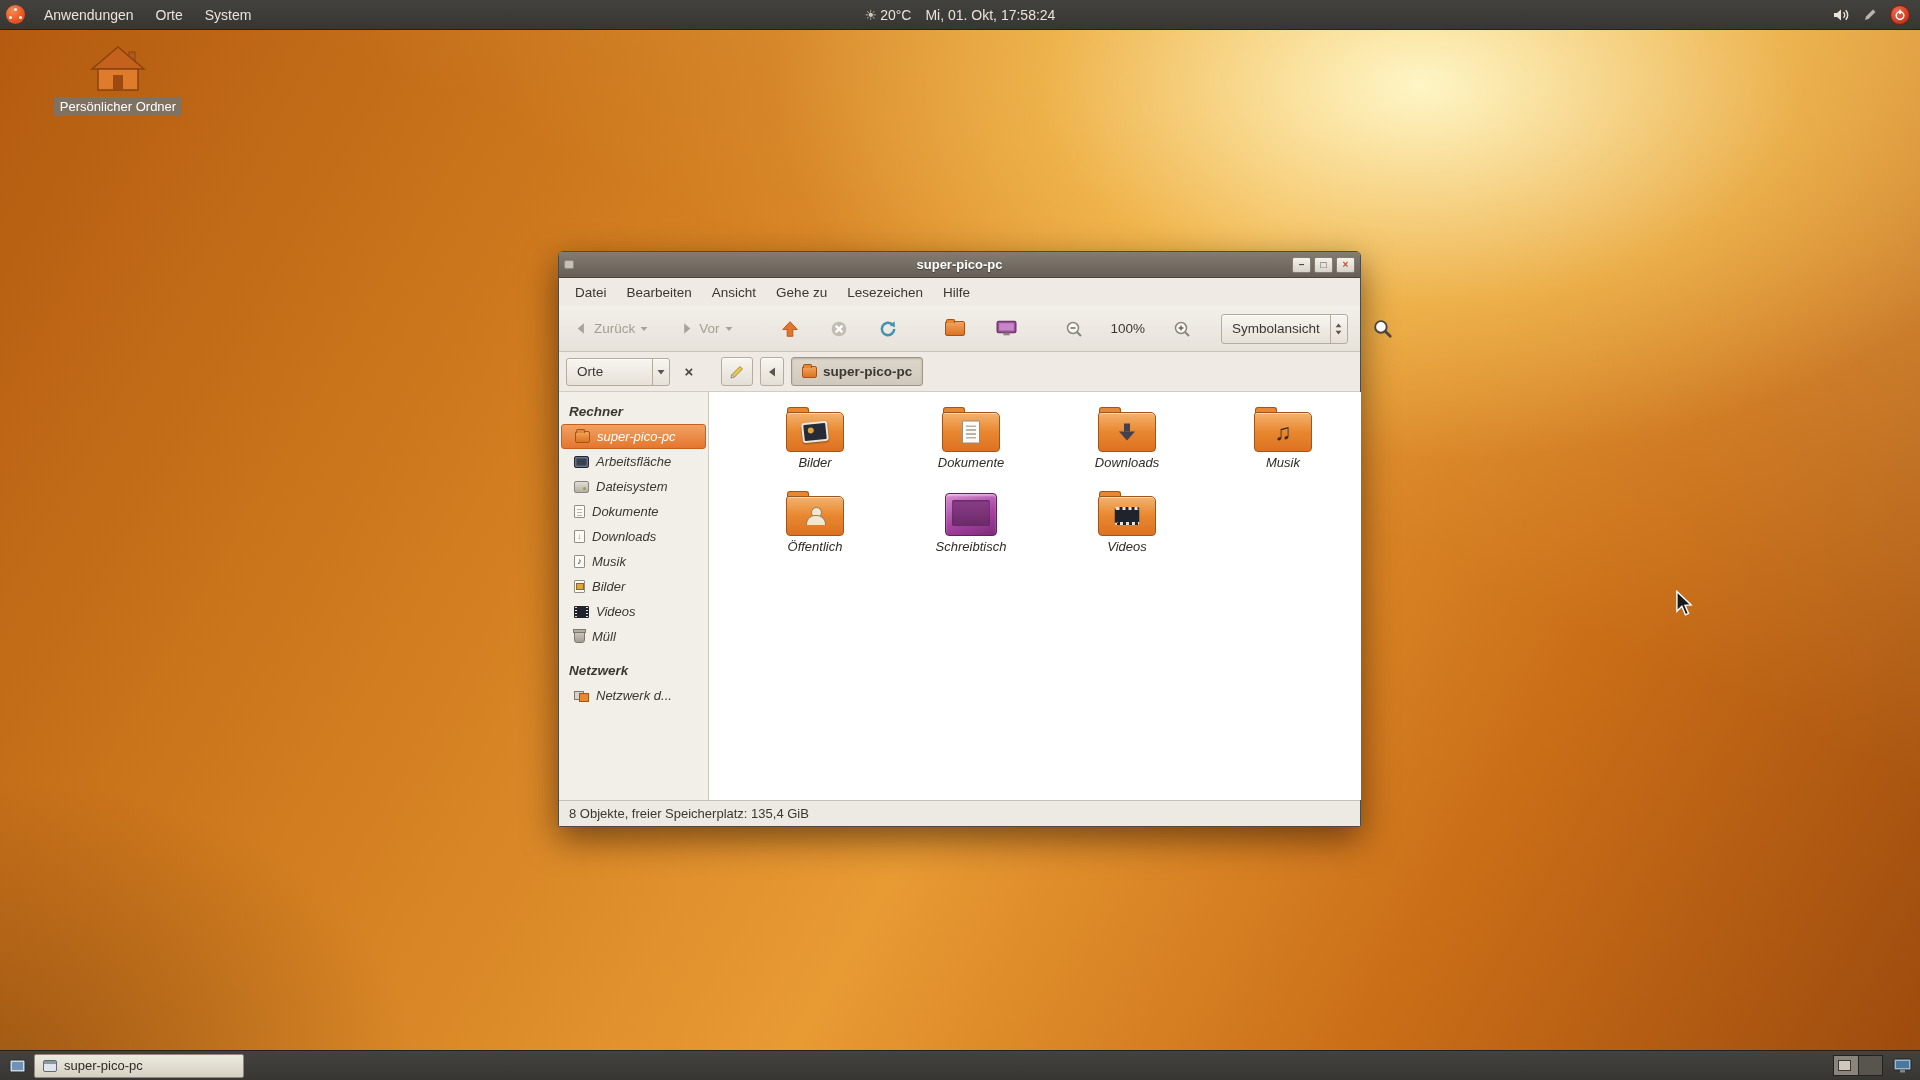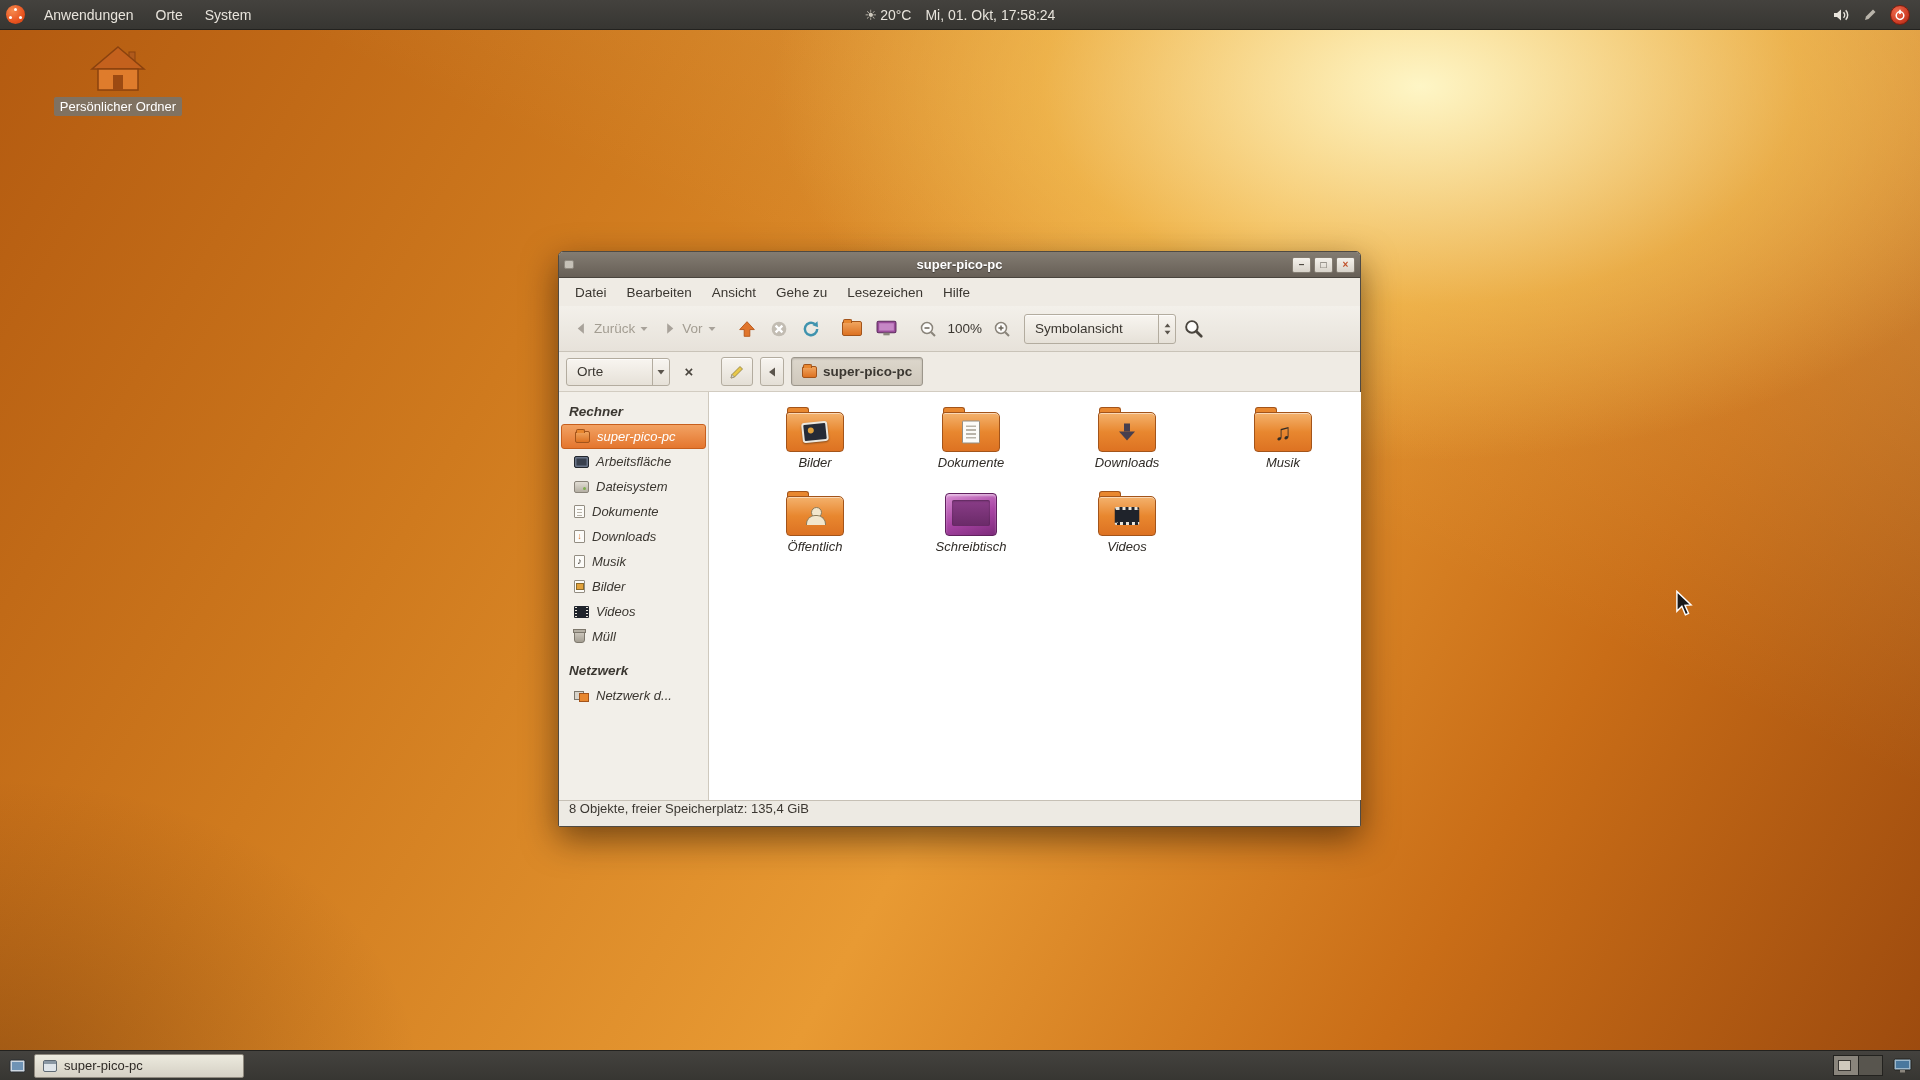--- a/index.html
+++ b/index.html
@@ -58,21 +58,21 @@
   .tb-btns { margin-left:auto; display:flex; gap:3px; z-index:2; }
   .tb-btn { width:19px; height:16px; border-radius:2px; border:1px solid #847d72;
     background:linear-gradient(#f5f2ec,#d8d3ca); color:#4a453e; font-size:10px; line-height:14px;
     text-align:center; font-weight:bold; }
   .tb-btn.close { color:#c0502a; }
 
   .menubar { height:28px; flex:none; display:flex; align-items:center; padding-left:6px;
     font-size:13.5px; color:#3b3731; }
   .mitem { padding:0 10px; height:100%; display:flex; align-items:center; }
 
-  .toolbar { height:46px; flex:none; display:flex; align-items:center; gap:0; padding:0 8px;
+  .toolbar { height:46px; flex:none; display:flex; align-items:center; gap:17px; padding:0 8px;
     background:linear-gradient(#f3f0ea,#e7e2da); border-bottom:1px solid #c9c3b8; font-size:13.5px; color:#3b3731; }
   .tbtn { height:34px; display:flex; align-items:center; gap:5px; padding:0 7px; border-radius:3px; }
   .tbtn.disabled { color:#a39d92; }
   .tool-gap { width:8px; }
   .zoom-label { padding:0 4px; }
   .combo { height:30px; display:flex; align-items:center; border:1px solid #b3ac9f; border-radius:3px;
     background:linear-gradient(#f8f5f0,#e6e1d8); box-shadow:inset 0 1px 0 rgba(255,255,255,.7); }
   .combo-label { padding:0 10px; flex:1; }
   .combo-spin { width:17px; align-self:stretch; border-left:1px solid #b3ac9f; display:flex;
     flex-direction:column; align-items:center; justify-content:center; gap:2px; }
@@ -100,21 +100,21 @@
     margin:0 2px; border-radius:3px; white-space:nowrap; }
   .side-item.selected { background:linear-gradient(#f2a263,#e4762e); color:#fff; border:1px solid #c75f1d; }
   .net-header { margin-top:8px; }
 
   .files { flex:1; background:#fff; padding:14px 0 0 28px;
     display:grid; grid-template-columns:repeat(4,156px); grid-auto-rows:84px; align-content:start; }
   .fitem { display:flex; flex-direction:column; align-items:center; gap:3px; }
   .fitem .lbl { font-size:13px; color:#2f2b26; }
 
   .statusbar { height:26px; flex:none; background:#edeae3; border-top:1px solid #c6c0b5;
-    display:flex; align-items:flex-start; padding-left:10px; font-size:13px; color:#3b3731; }
+    display:flex; align-items:center; padding-left:10px; font-size:13px; color:#3b3731; }
 
   
   .ficon { position:relative; width:58px; height:46px; flex:none; }
   .f-tab { position:absolute; top:1px; left:1px; width:22px; height:9px; background:#e8872f;
     border:1px solid #a3541a; border-bottom:none; border-radius:3px 3px 0 0; }
   .f-body { position:absolute; left:0; right:0; top:6px; bottom:0;
     background:linear-gradient(180deg,#f4b26d,#e8872f 50%,#dd7222);
     border:1px solid #a3541a; border-radius:3px 5px 4px 4px; box-shadow:inset 0 1px 0 rgba(255,255,255,.5); }
   .emblem { position:absolute; left:50%; top:56%; transform:translate(-50%,-50%); z-index:2; }
   .em-photo { width:26px; height:20px; background:#262b36; border:2px solid #ece8df; border-radius:3px;

